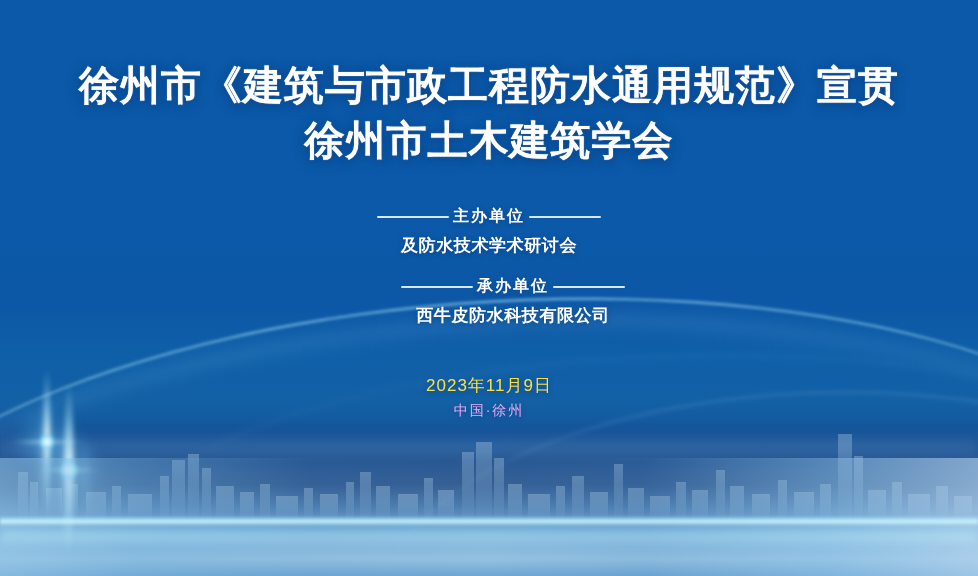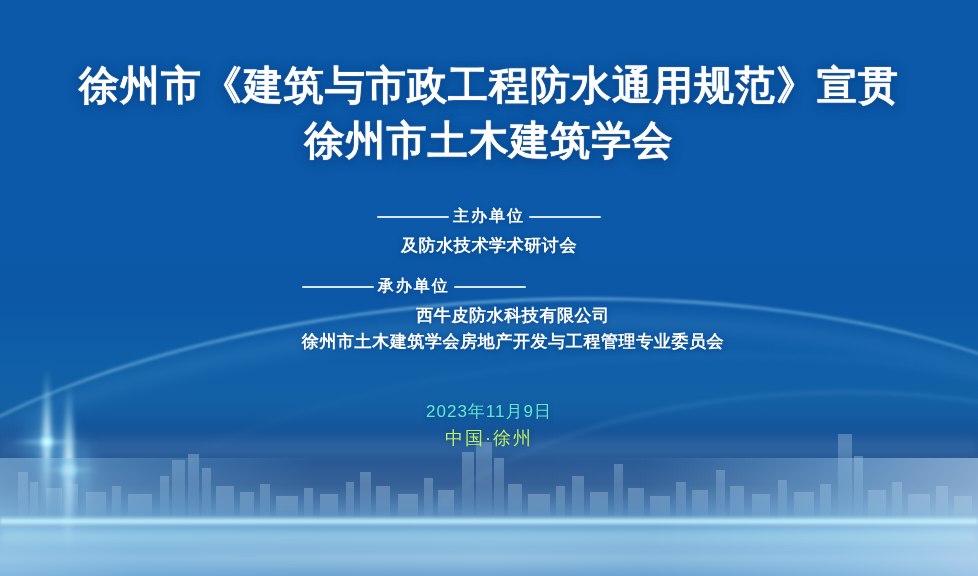--- a/index.html
+++ b/index.html
@@ -298,29 +298,29 @@
 
   .host-section { margin-top: 38px; }
   .co-host-section { margin-top: 17px; margin-left: 48px; }
 
   .footer { margin-top: 44px; }
   .footer-date {
     font-size: 17px;
     font-weight: 400;
     letter-spacing: 1px;
     line-height: 1.5;
-    color: #5eead4;
+    color: #fde047;
     text-shadow: 0 1px 5px rgba(8,50,110,0.5);
   }
   .footer-place {
-    font-size: 18px;
+    font-size: 14px;
     font-weight: 400;
     letter-spacing: 2px;
     line-height: 1.6;
-    color: #bef264;
+    color: #f0abfc;
     text-shadow: 0 1px 5px rgba(8,50,110,0.5);
   }
 </style>
 </head>
 <body>
 
 <div id="stage">
 
   <div class="bg-base"></div>
   <div class="bg-navy-band"></div>
@@ -432,21 +432,20 @@
       <div class="org-line">及防水技术学术研讨会</div>
     </div>
 
     <div class="section co-host-section">
       <div class="section-head">
         <span class="rule"></span>
         <span class="section-title">承办单位</span>
         <span class="rule"></span>
       </div>
       <div class="org-line">西牛皮防水科技有限公司</div>
-      <div class="org-line">徐州市土木建筑学会房地产开发与工程管理专业委员会</div>
     </div>
 
     <div class="footer">
       <div class="footer-date">2023年11月9日</div>
       <div class="footer-place">中国·徐州</div>
     </div>
 
   </div>
 </div>
 

